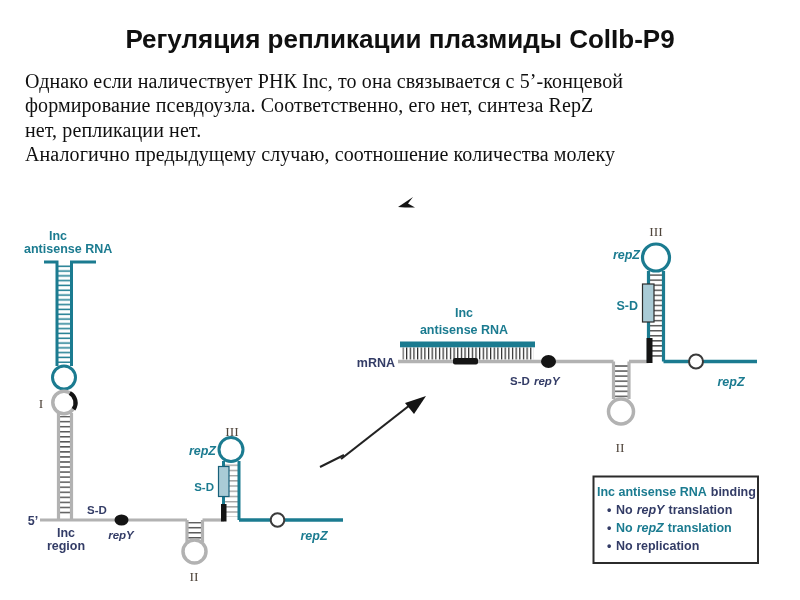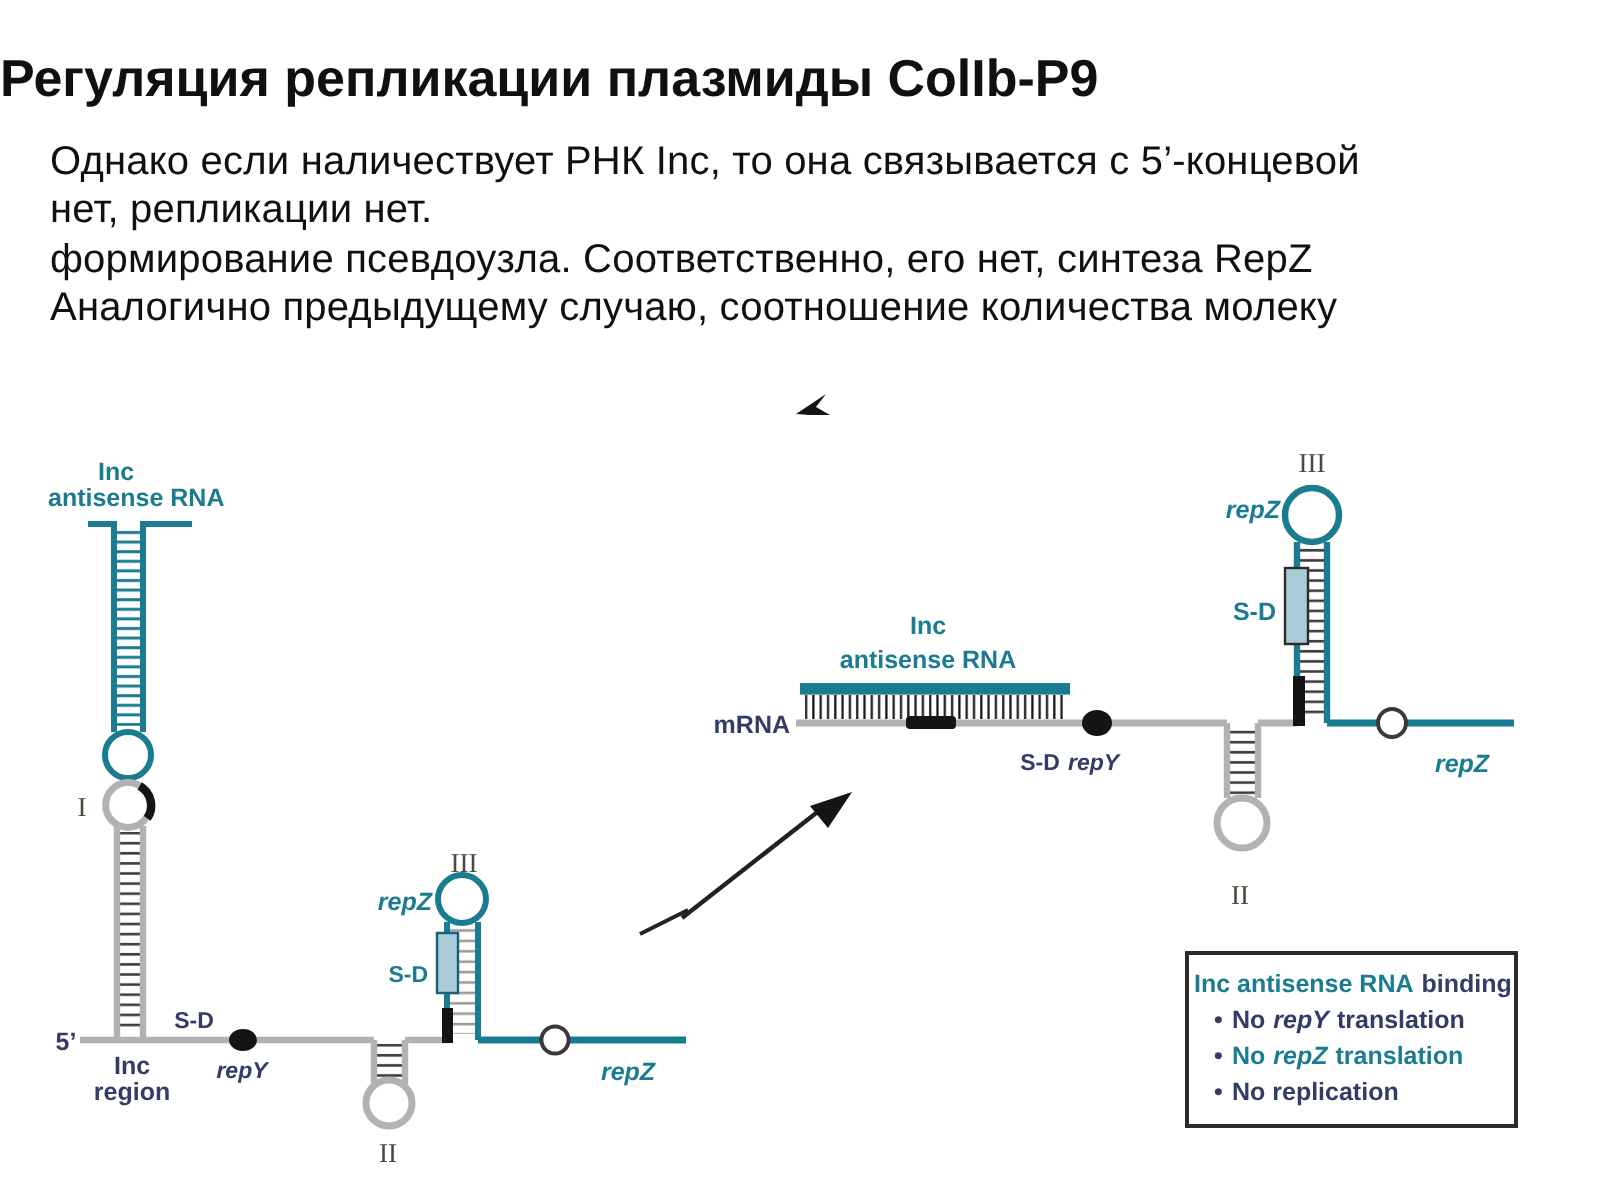--- a/index.html
+++ b/index.html
@@ -2,26 +2,26 @@
 <html><head>
 <meta charset="utf-8">
 <style>
   html,body { margin:0; padding:0; background:#fff; }
   .slide {
     position:relative; width:800px; height:600px; background:#ffffff;
     font-family:"Liberation Sans", sans-serif; overflow:hidden;
   }
   .title {
     position:absolute; top:24px; left:0; width:100%; margin:0;
-    text-align:left; font-size:26px; font-weight:bold; color:#101010;
+    text-align:center; font-size:26px; font-weight:bold; color:#101010;
   }
   .body-text {
     position:absolute; top:69px; left:25px; z-index:2;
     font-size:20px; line-height:24.4px; letter-spacing:0.1px;
-    color:#101010; white-space:nowrap;
+    color:#101010; white-space:nowrap;font-family:Liberation Serif, serif;
   }
   svg.diagram { position:absolute; left:0; top:220px; z-index:1; }
   svg.cursor  { position:absolute; left:397px; top:195px; z-index:3; }
 
   
   text { font-family:"Liberation Sans", sans-serif; }
   .lbl-teal  { fill:#1b7b90; font-weight:bold; }
   .lbl-navy  { fill:#333c66; font-weight:bold; }
   .numeral   { fill:#50463c; font-family:"Liberation Serif", serif; }
   .gene      { font-style:italic; }
@@ -29,22 +29,22 @@
 </style>
 </head>
 <body>
 
 <div class="slide">
 
   <h1 class="title">Регуляция репликации плазмиды ColIb-P9</h1>
 
   <div class="body-text">
     <div>Однако если наличествует РНК Inc, то она связывается с 5’-концевой</div>
+    <div>формирование псевдоузла. Соответственно, его нет, синтеза RepZ</div>
     <div>нет, репликации нет.</div>
-    <div>формирование псевдоузла. Соответственно, его нет, синтеза RepZ</div>
     <div>Аналогично предыдущему случаю, соотношение количества молеку</div>
   </div>
 
   <svg class="cursor" width="24" height="22" viewBox="0 0 24 22">
     <path d="M1,12 L16,2 L11,8.5 L18,12.5 L8,12.5 Z" fill="#141414"></path>
   </svg>
 
   <svg class="diagram" width="800" height="380" viewBox="0 220 800 380">
 
     <defs>

